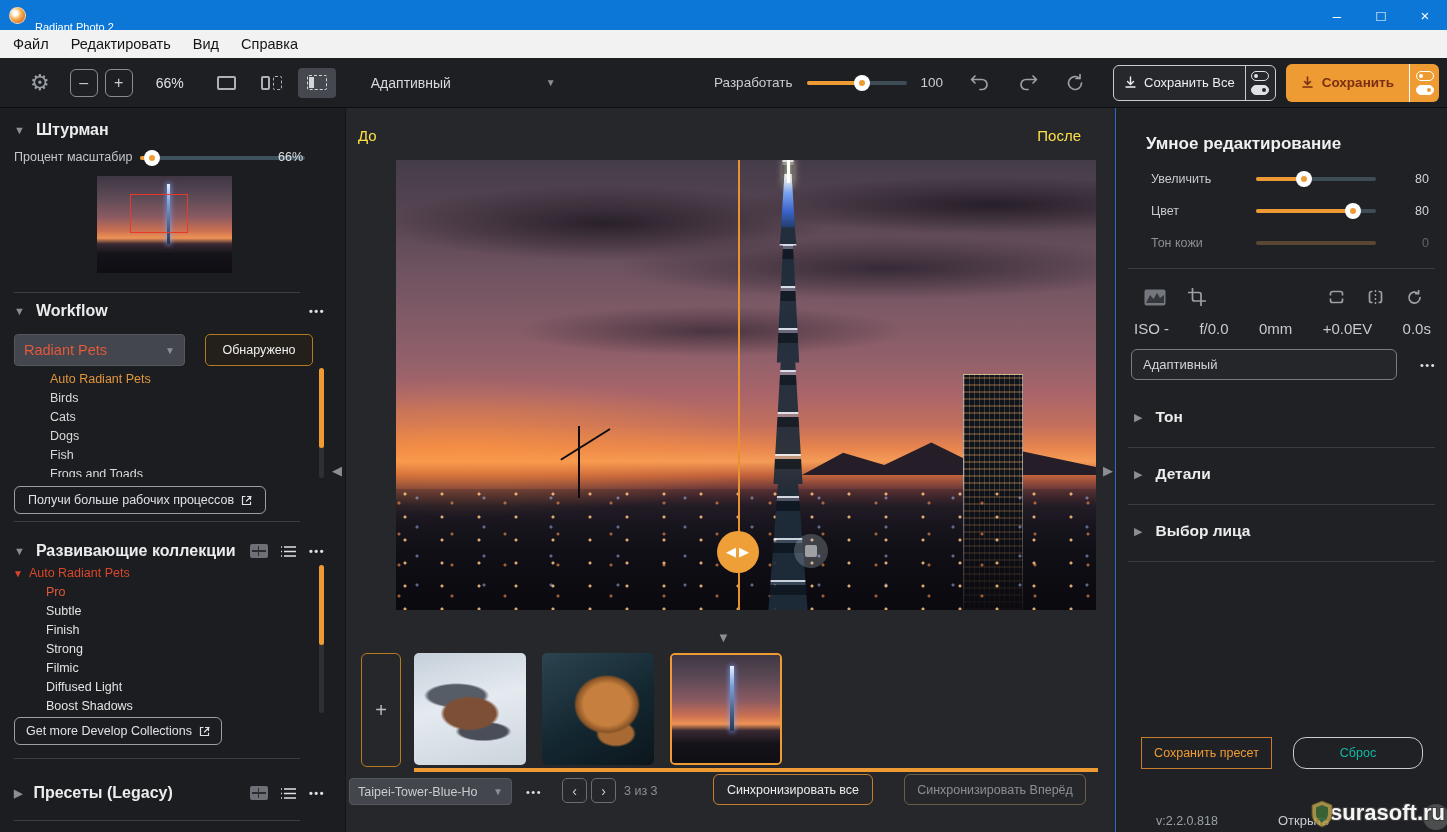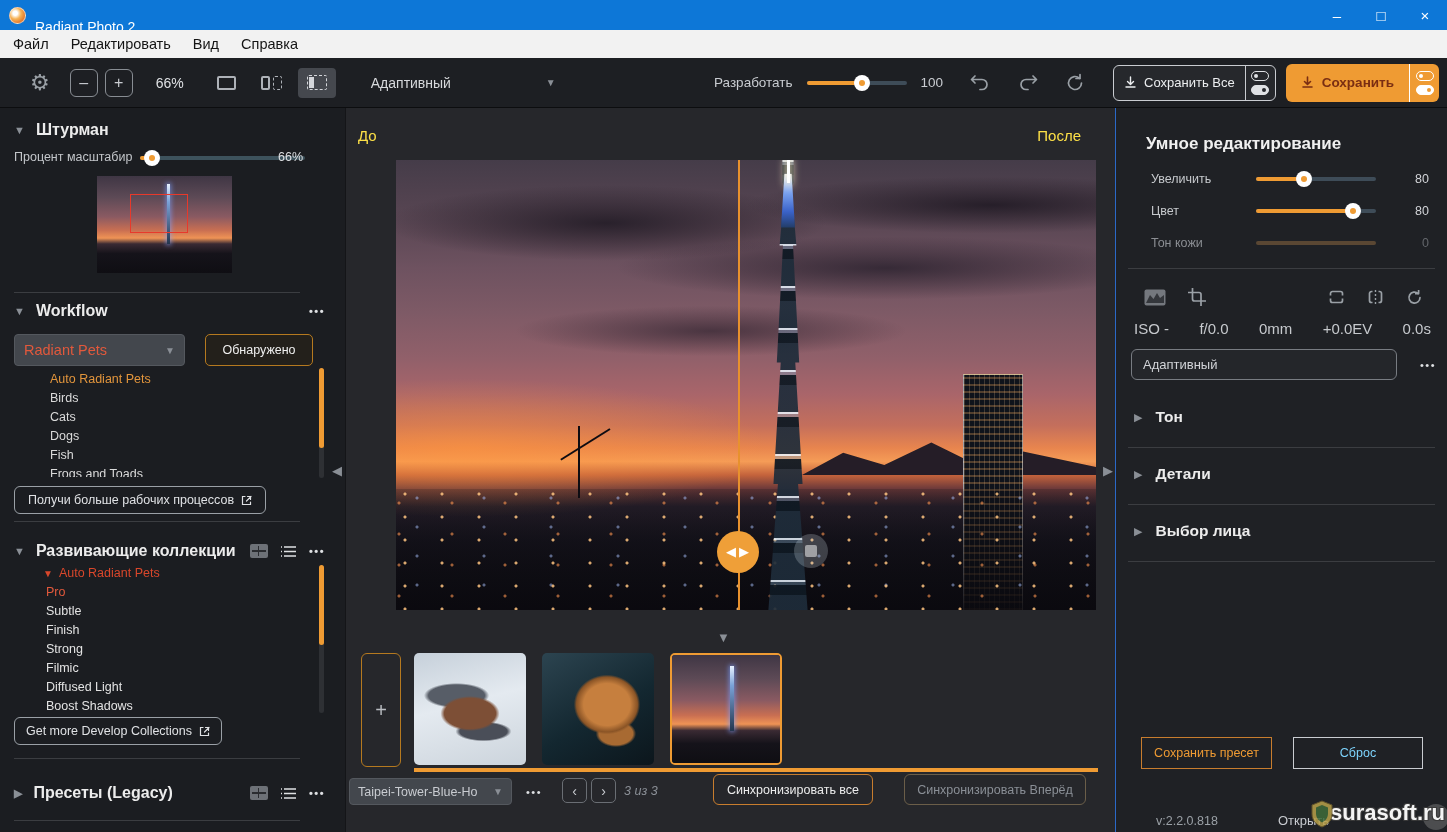--- a/index.html
+++ b/index.html
@@ -6,21 +6,21 @@
   body { margin:0; background:#0b0c0e; font-family:"Liberation Sans",sans-serif; }
   .window { position:relative; width:1447px; height:832px; background:#1c1e22; overflow:hidden;
             box-shadow: inset 0 0 0 1px #1a7dd7; }
 
   
   .titlebar { position:absolute; top:0; left:0; right:0; height:30px; background:#0d77d7;
               display:flex; align-items:center; color:#fff; }
   .app-icon { width:17px; height:17px; border-radius:50%; margin:0 9px;
               background: radial-gradient(circle at 35% 35%, #fff 16%, #f6b254 42%, #e0762a 75%, #a8511d 100%);
               border:1px solid rgba(255,255,255,.55); }
-  .title-text { font-size:14px;margin-top:23px; }
+  .title-text { font-size:11px;margin-top:23px; }
   .win-controls { margin-left:auto; display:flex; height:100%; }
   .win-btn { width:44px; display:flex; align-items:center; justify-content:center; font-size:15px; color:#fff; }
 
   
   .menubar { position:absolute; top:30px; left:0; right:0; height:28px; background:#f2f2f2;
              display:flex; align-items:center; color:#141414; font-size:14.5px; padding-left:2px; }
   .menu-item { padding:0 11px; }
 
   
   .toolbar { position:absolute; top:58px; left:0; right:0; height:50px; background:#1d1f23;
@@ -85,21 +85,21 @@
   
   .mini-photo { width:100%; height:100%; background:
       linear-gradient(180deg,#3f3644 0%,#5d4a56 22%,#8a5a62 42%,#c96f52 56%,#ef9355 64%,#3a2a33 70%,#15131a 80%,#0f0e13 100%); }
   .mini-photo::after { content:""; position:absolute; left:52%; top:8%; width:3px; height:62%;
       background:linear-gradient(180deg,#e8f2ff,#7aa2d8 30%,#24364e); box-shadow:0 0 5px 1px rgba(120,160,255,.7); }
   .nav-rect { position:absolute; border:1.5px solid #e8392b; }
 
   
   .list-item { height:19px; line-height:19px; font-size:12.5px; color:#dadada; padding-left:50px; }
   .list-item.hl { color:#e2953c; }
-  .tree-group { height:20px; line-height:20px; font-size:12.5px; color:#d9472b; padding-left:43px; }
+  .tree-group { height:20px; line-height:20px; font-size:12.5px; color:#d9472b; padding-left:13px; }
   .tree-group .tri { font-size:10px; color:#d9472b; margin-right:6px; }
   .tree-item { height:19px; line-height:19px; font-size:12.5px; color:#e3e3e3; padding-left:46px; }
   .tree-item.hl { color:#e2593c; }
   .vscroll { position:absolute; width:5px; border-radius:3px; background:#2e3034; }
   .vscroll .vthumb { position:absolute; left:0; right:0; border-radius:3px; background:#ef9b33; }
   .mini-icons { display:flex; align-items:center; gap:12px; margin-left:auto; color:#c9ccd1; }
   .grid-ic { width:18px; height:14px; background:#6d7177; border-radius:2px; position:relative; }
   .grid-ic::before { content:""; position:absolute; left:2px; right:2px; top:6px; height:1.5px; background:#2a2c30; }
   .grid-ic::after  { content:""; position:absolute; top:2px; bottom:2px; left:8px; width:1.5px; background:#2a2c30; }
   .dots { color:#dfe1e4; font-size:11px; letter-spacing:1.5px; }
@@ -193,22 +193,22 @@
   .rp-value { right:18px; font-size:12.5px; color:#d2d4d8; }
   .rp-value.dim { color:#63666b; }
   .exif-row { left:18px; right:16px; top:212px; display:flex; justify-content:space-between;
               font-size:15px; color:#c6c9cd; }
   .preset-input { left:15px; top:241px; width:266px; height:31px; border:1px solid #787c82; border-radius:6px;
                   background:#24262a; color:#d2d4d8; font-size:13px; display:flex; align-items:center; padding:0 11px; }
   .rp-sec { display:flex; align-items:center; gap:13px; left:18px; }
   .rp-sec .name { font-size:15.5px; font-weight:bold; color:#ececec; }
   .save-preset { left:25px; top:629px; width:131px; height:32px; border:1.5px solid #c87d2e; border-radius:0;
                  color:#ef9b33; font-size:12.5px; display:flex; align-items:center; justify-content:center; }
-  .reset-btn { left:177px; top:629px; width:130px; height:32px; border:1px solid #c9ccd1; border-radius:0;
-               color:#7dd3fc; font-size:12.5px; display:flex; align-items:center; justify-content:center; }
+  .reset-btn { left:177px; top:629px; width:130px; height:32px; border:1px solid #c9ccd1; border-radius:13px;
+               color:#14b8a6; font-size:12.5px; display:flex; align-items:center; justify-content:center; }
   .version { left:40px; top:706px; font-size:12.5px; color:#9aa0a6; }
   .open-link { left:162px; top:705px; font-size:13px; color:#c9ccd1; }
   .watermark { right:2px; top:692px; display:flex; align-items:flex-start; z-index:9; }
   .watermark .wm-text { font-size:22px; font-weight:bold; color:#f4f4f4;
       text-shadow:-1px -1px 0 #3a3a3a, 1px -1px 0 #3a3a3a, -1px 1px 0 #3a3a3a, 1px 1px 0 #3a3a3a; }
   .wm-circle { position:absolute; right:-4px; top:4px; width:26px; height:26px; border-radius:50%;
                background:rgba(130,130,130,.45); z-index:-1; }
 </style>
 </head>
 <body>
@@ -443,21 +443,21 @@
       </div>
     <div class="abs strip-bar"></div>
 
     <div class="abs file-select">
       <span>Taipei-Tower-Blue-Ho</span>
       <span class="caret">▼</span>
     </div>
     <div class="abs dots" style="left:180px; top:678px;">•••</div>
     <div class="abs page-btn" style="left:216px; top:670px;">‹</div>
     <div class="abs page-btn" style="left:245px; top:670px;">›</div>
-    <div class="abs" style="left:278px; top:676px; font-size:12.5px; color:#8a8f96;font-style:italic;">3 из 3</div>
+    <div class="abs" style="left:278px; top:676px; font-size:12.5px; color:#8a8f96;">3 из 3</div>
     <div class="abs sync-all">Синхронизировать все</div>
     <div class="abs sync-fwd">Синхронизировать Вперёд</div>
   </div>
 
   <div class="right-panel">
     <div class="abs rp-title">Умное редактирование</div>
 
     <div class="abs rp-slider-label" style="top:64px;">Увеличить</div>
     <span class="abs hslider rp-track" style="top:69px;">
       <span class="fill" style="width:40%"></span>

